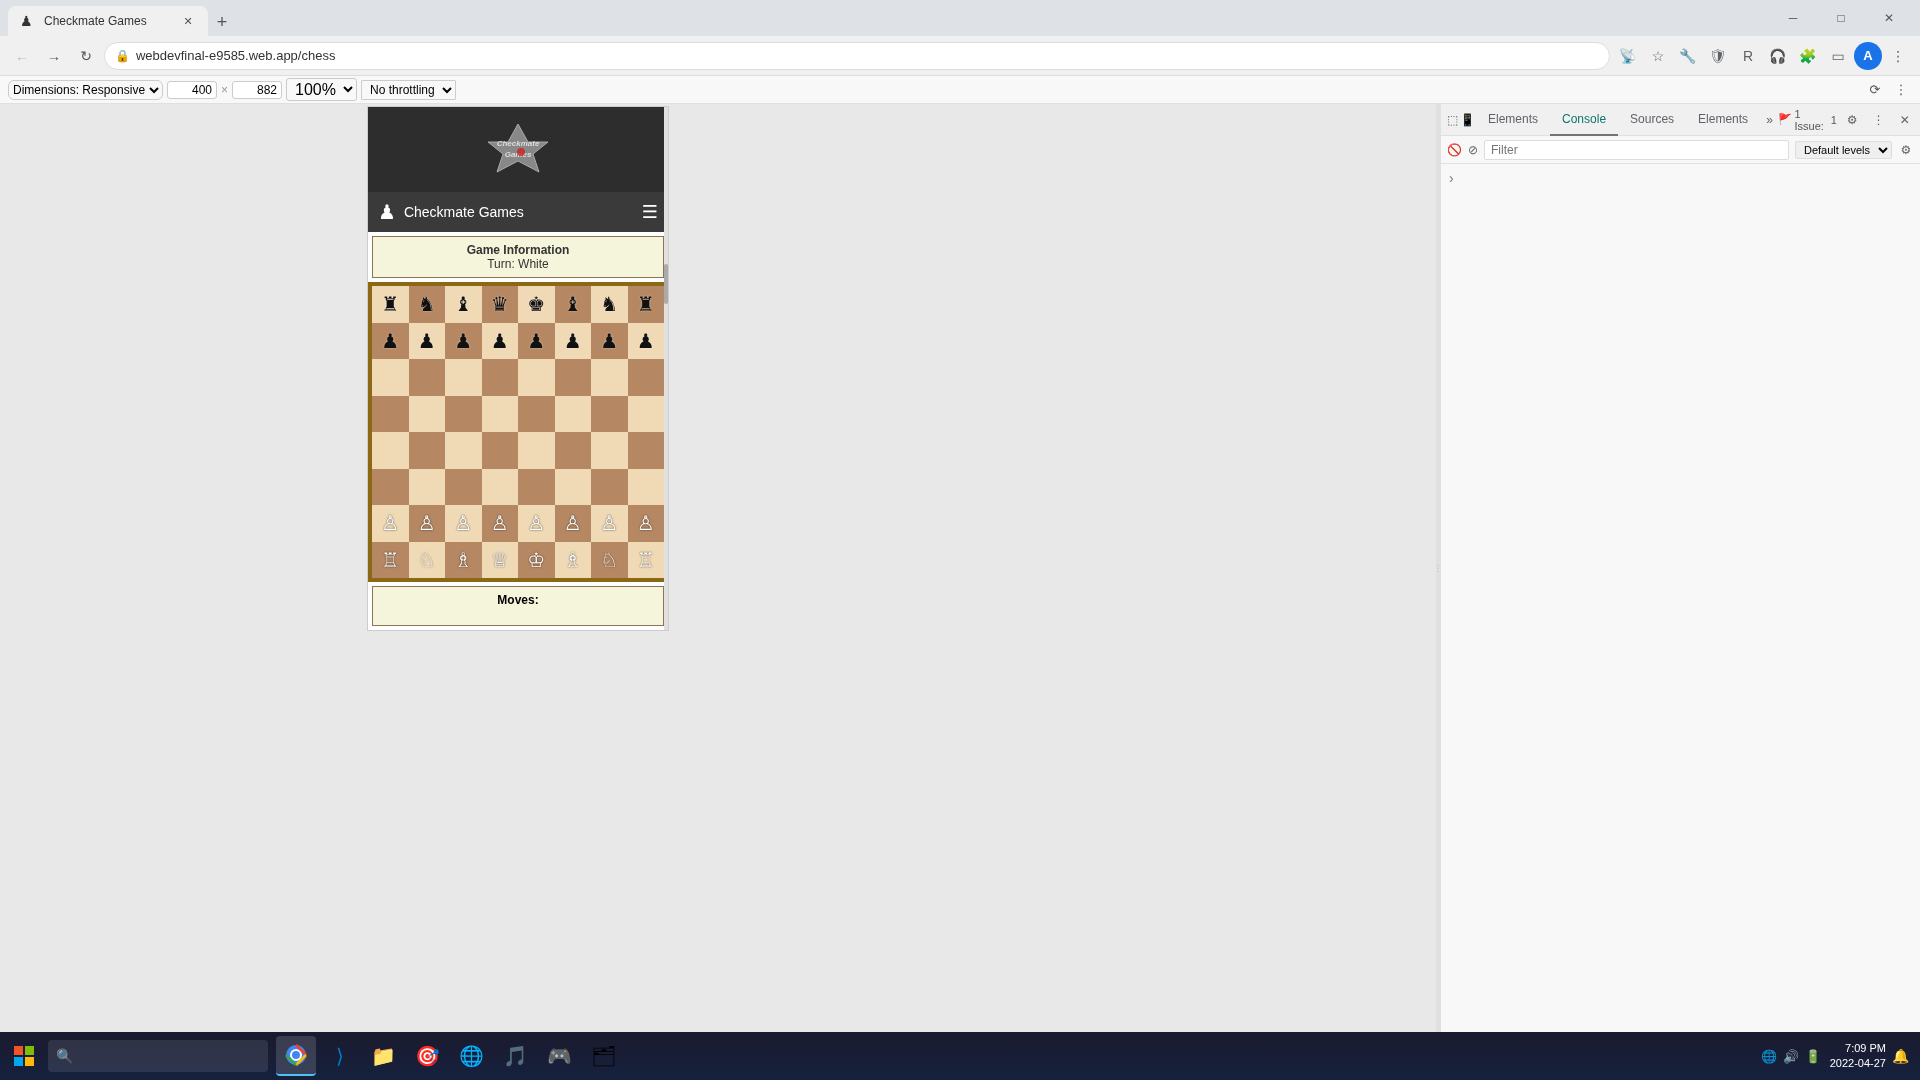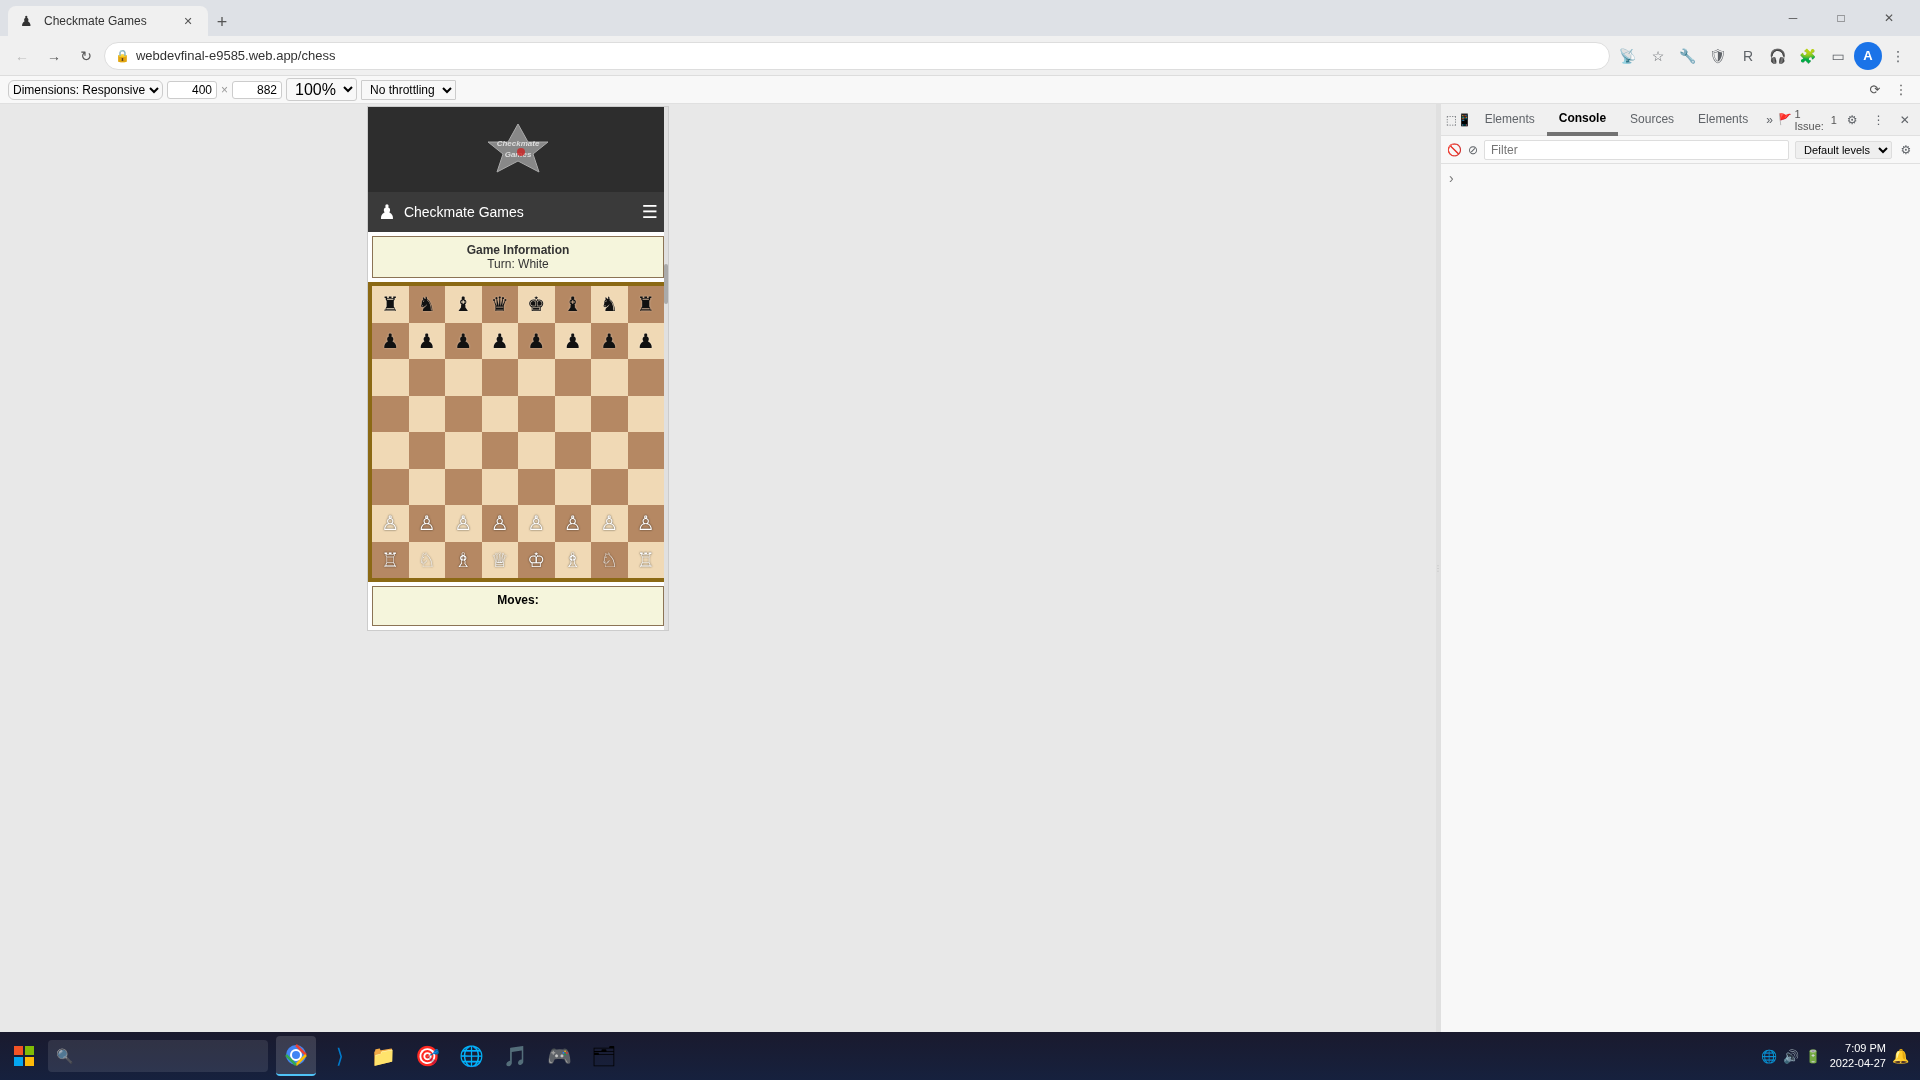--- a/index.html
+++ b/index.html
@@ -359,23 +359,22 @@
       padding: 0 12px;
       height: 32px;
       display: flex;
       align-items: center;
       font-size: 12px;
       color: #5f6368;
       cursor: pointer;
       border-bottom: 2px solid transparent;
     }
     .devtools-tab.active {
-      color: #000000;
-      border-bottom: 4px solid #737373;
-      font-weight: bold;
+      color: #0f766e;
+      border-bottom: 2px solid #737373;
     }
     .devtools-tab-more {
       color: #5f6368;
       padding: 0 6px;
       font-size: 12px;
       cursor: pointer;
     }
     .devtools-tab-actions {
       margin-left: auto;
       display: flex;

